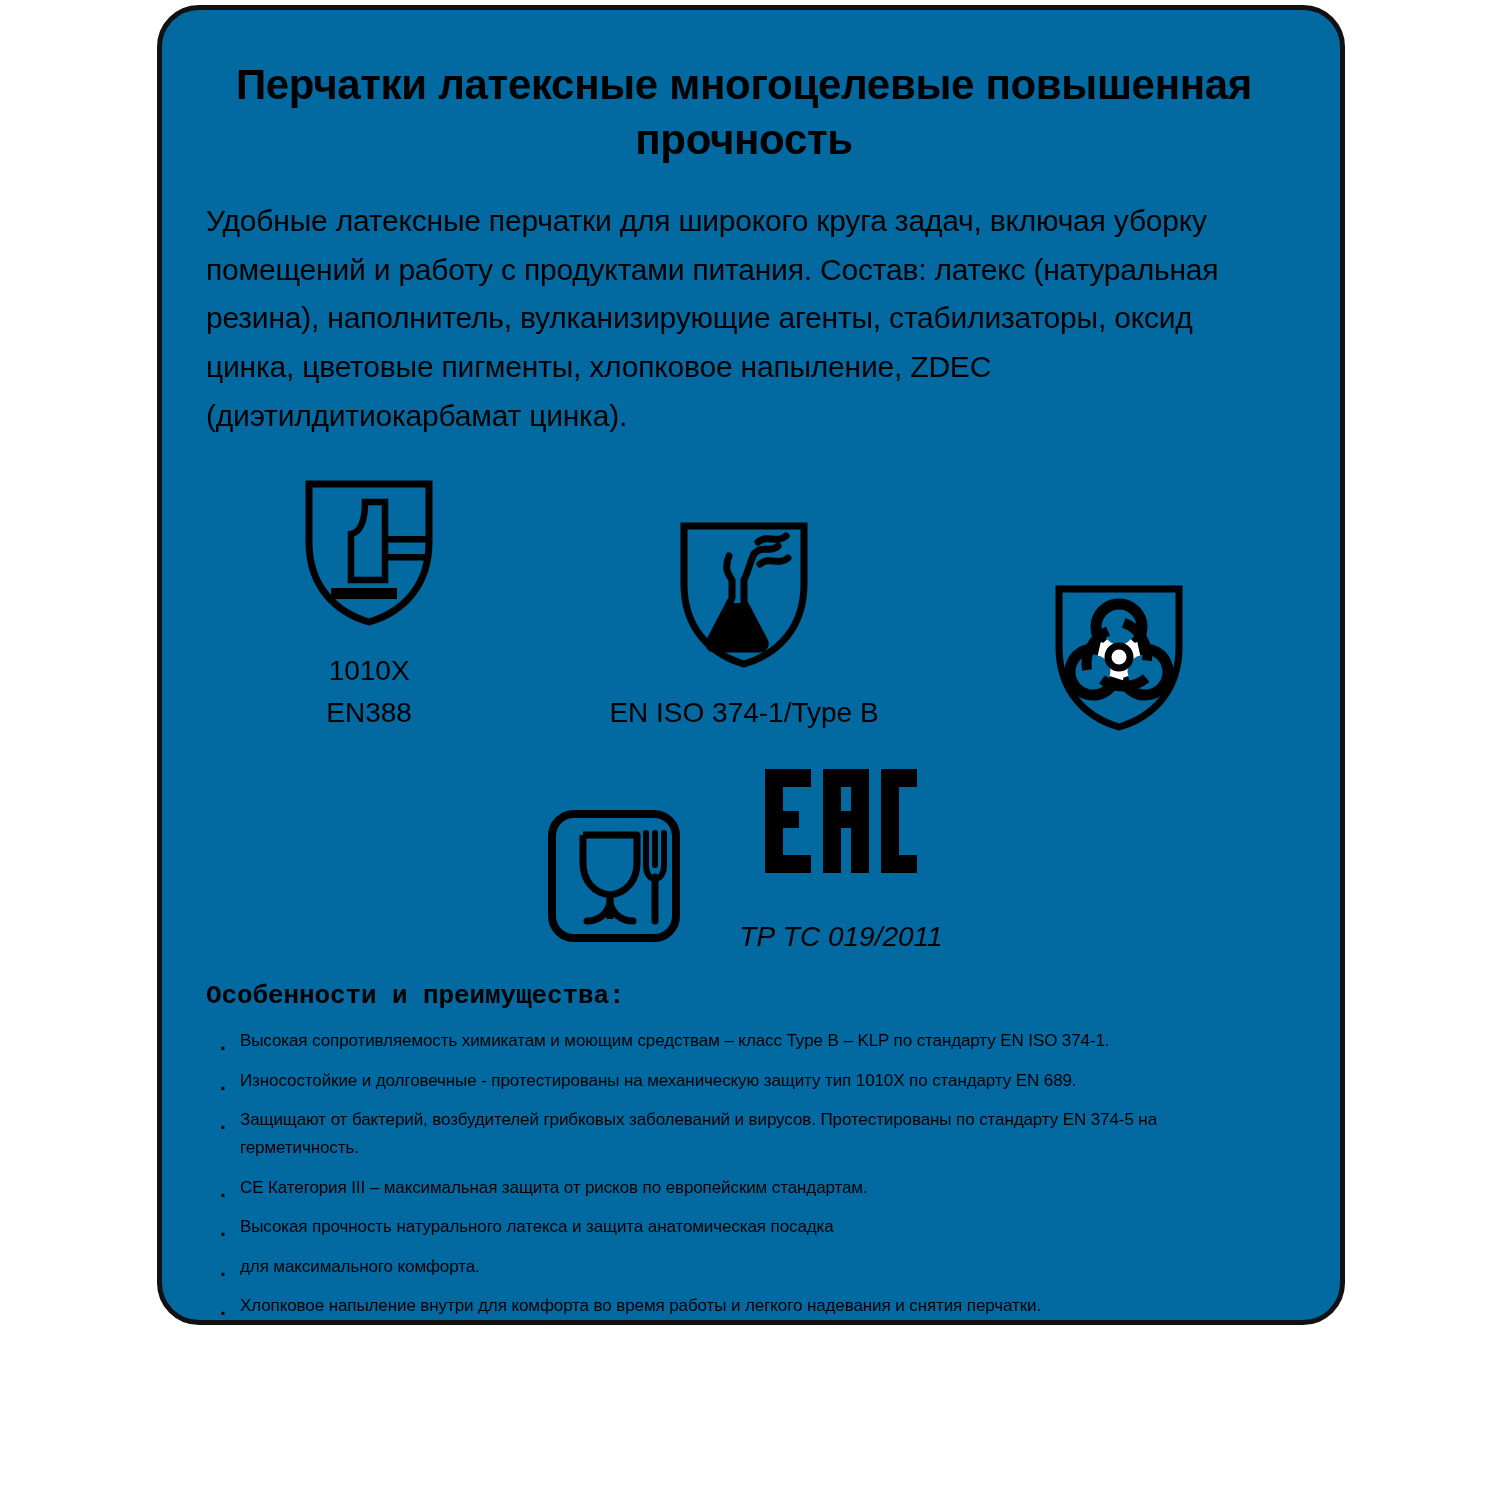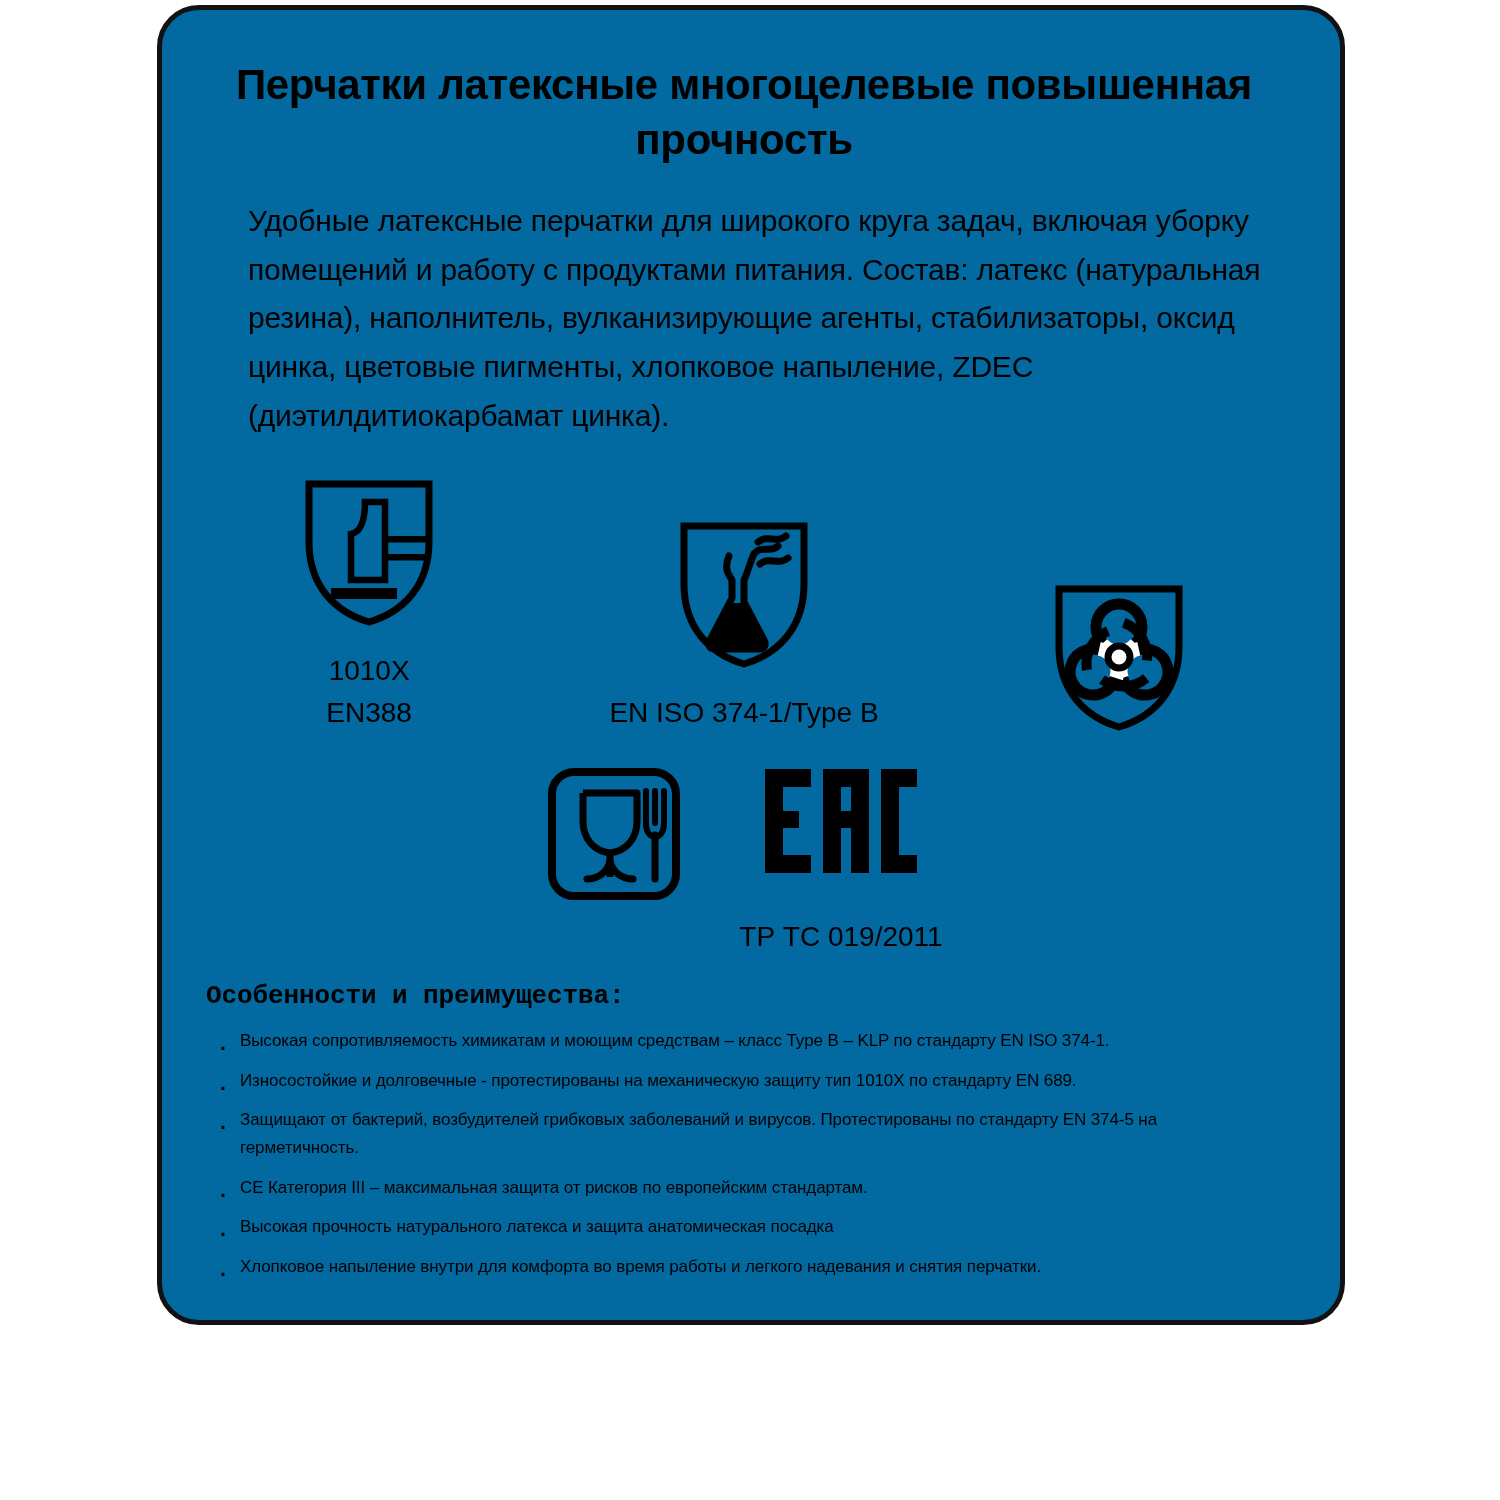--- a/index.html
+++ b/index.html
@@ -32,21 +32,20 @@
     letter-spacing: -0.3px;
     padding: 0 10px;
   }
   .lede {
     margin-top: 30px;
     font-size: 30px;
     line-height: 1.62;
     letter-spacing: -0.2px;
     padding-left: 6px;
     padding-right: 14px;
-    margin-left: 42px;
   }
 
   
   .picto-row {
     display: flex;
     justify-content: space-around;
     align-items: flex-end;
     margin-top: 36px;
     padding: 0 14px;
   }
@@ -56,23 +55,24 @@
     margin-top: 22px;
     text-align: center;
     font-size: 28px;
     line-height: 1.48;
     white-space: nowrap;
   }
 
   .picto-row-2 {
     display: flex;
     justify-content: center;
-    align-items: flex-start;
+    align-items: flex-end;
     gap: 56px;
     margin-top: 32px;
+    font-style: italic;
   }
   .mark { display: flex; flex-direction: column; align-items: center; }
   .mark .art { height: 148px; display: flex; align-items: flex-start; justify-content: center; }
   .mark .caption {
     margin-top: 6px;
     font-size: 28px;
     line-height: 1.3;
     white-space: nowrap;
   }
 
@@ -228,19 +228,20 @@
     </div>
 
     <div class="features">
       <h2>Особенности и преимущества:</h2>
       <ul>
         <li>Высокая сопротивляемость химикатам и моющим средствам – класс Type B – KLP по стандарту EN ISO 374-1.</li>
         <li>Износостойкие и долговечные - протестированы на механическую защиту тип 1010X по стандарту EN 689.</li>
         <li>Защищают от бактерий, возбудителей грибковых заболеваний и вирусов. Протестированы по стандарту EN 374-5 на герметичность.</li>
         <li>CE Категория III – максимальная защита от рисков по европейским стандартам.</li>
         <li>Высокая прочность натурального латекса и защита анатомическая посадка</li>
+        <li>для максимального комфорта.</li>
         <li>Хлопковое напыление внутри для комфорта во время работы и легкого надевания и снятия перчатки.</li>
 
       </ul>
     </div>
 
   </div>
 </div>
 
 </body></html>

